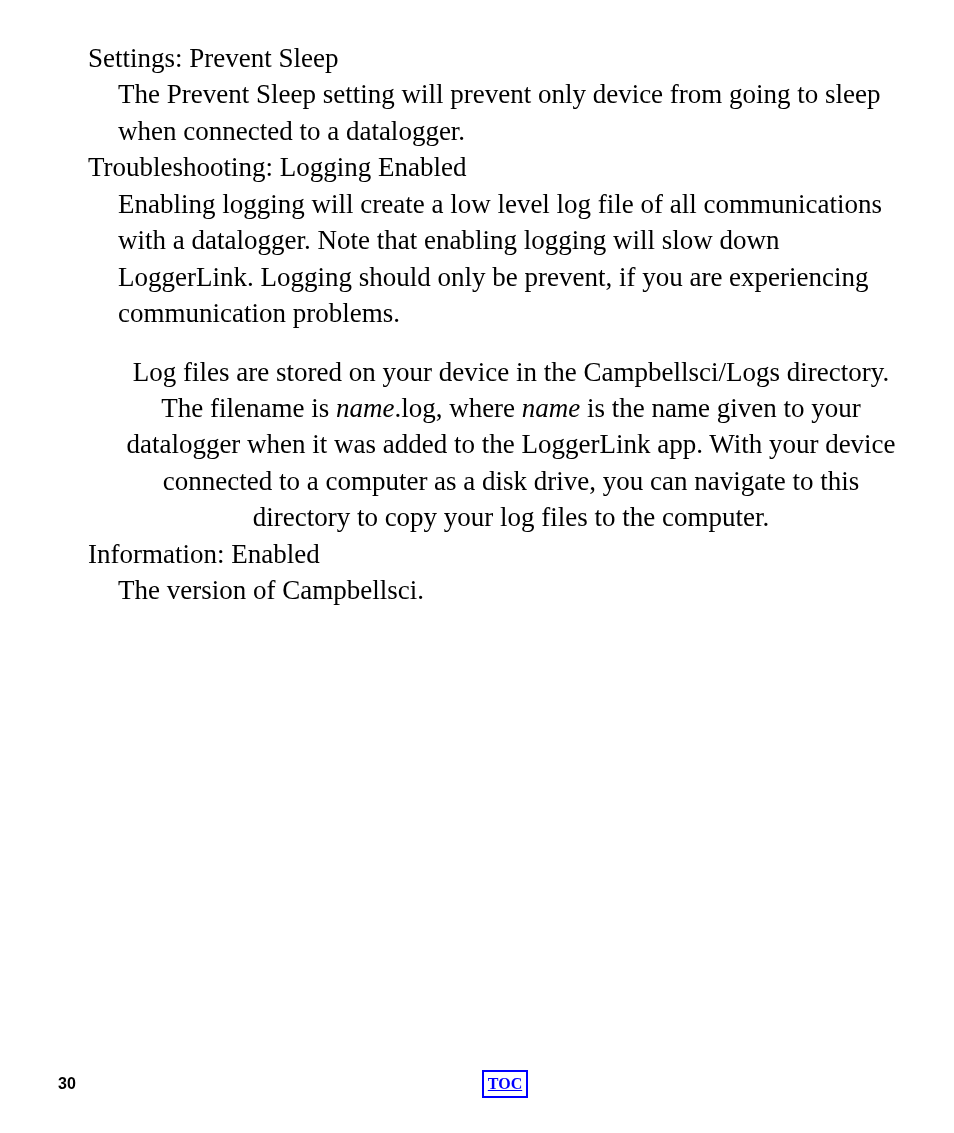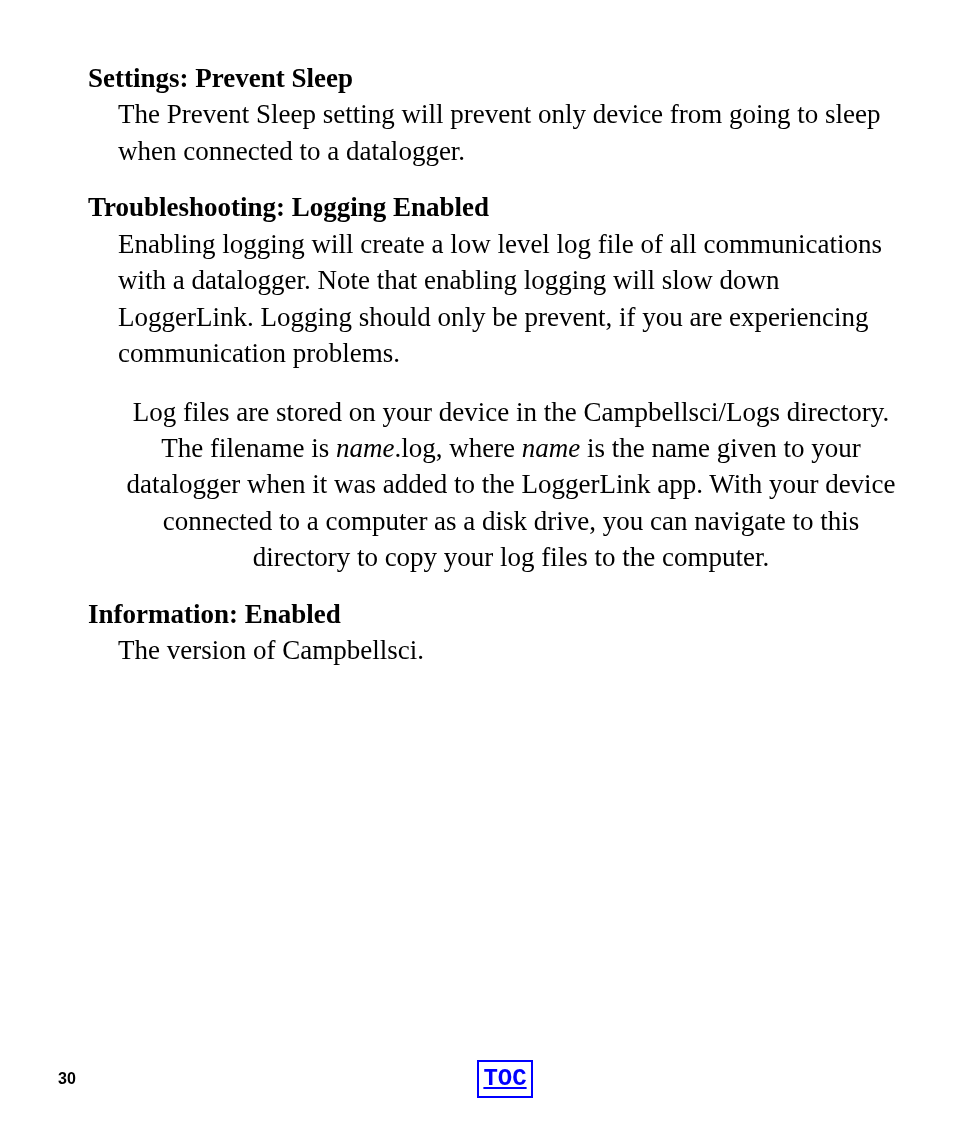--- a/index.html
+++ b/index.html
@@ -19,22 +19,21 @@
       padding-top: 40px;
     }
     .content {
       padding-left: 88px;
       padding-right: 50px;
     }
     .body-text {
       padding-left: 30px;
     }
     .heading {
-      font-weight: bold;
-      margin-top: 20px;
+      font-weight: normal;
     }
     .para-spacing {
       margin-top: 22px;
       text-align: center;
     }
     .italic {
       font-style: italic;
     }
     .footer {
       position: absolute;
@@ -50,22 +49,22 @@
       left: 30px;
       font-family: Arial, sans-serif;
       font-size: 16px;
       font-weight: bold;
     }
     .toc-link {
       margin: 0 auto;
       border: 2px solid #0000ff;
       padding: 1px 4px;
       color: #0000ff;
-      font-family: Liberation Mono, monospace;
-      font-size: 24px;
+      font-family: Liberation Serif, serif;
+      font-size: 16px;
       font-weight: bold;
       text-decoration: underline;
       cursor: pointer;
     }
   </style>
 </head>
 <body>
 
 <div class="content">
 

